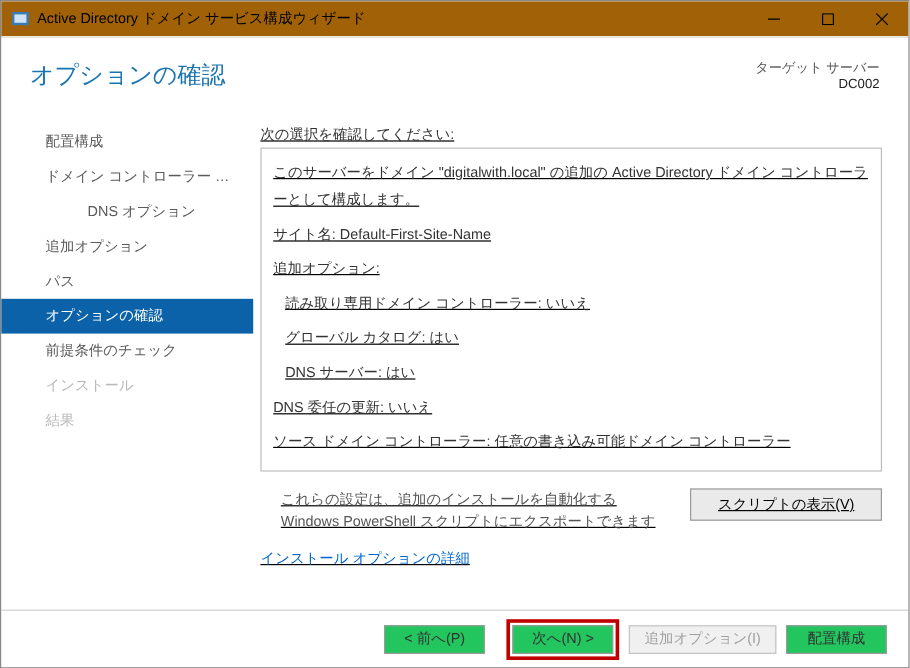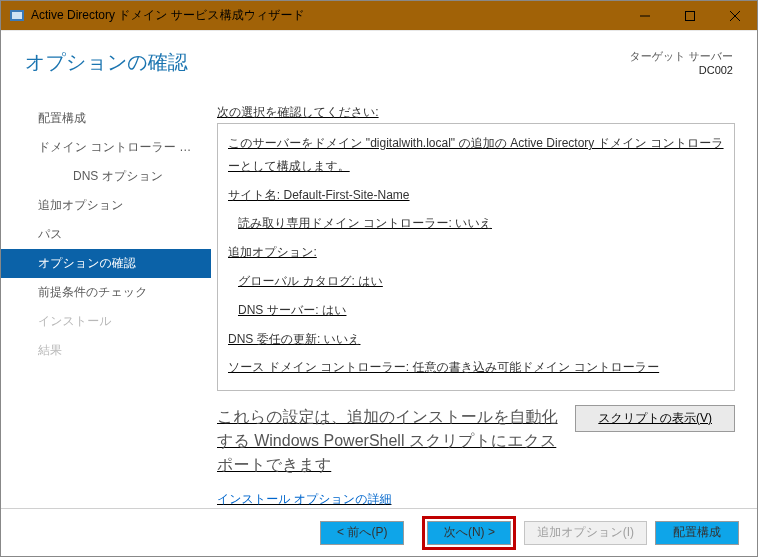--- a/index.html
+++ b/index.html
@@ -22,25 +22,25 @@
 .side-item.level2{padding-left:72px;}
 .side-item.active{background:#0b62a8;color:#fff;}
 .side-item.disabled{color:#b8b8b8;}
 .side-item.done{color:#5a5a5a;}
 .main{flex:1;padding:8px 22px 0 6px;display:flex;flex-direction:column;text-decoration:underline;}
 .main .instr{font-size:12px;color:#333;margin-bottom:2px;}
 .review-box{border:1px solid #bdbdbd;height:270px;overflow-y:scroll;padding:8px 10px;font-size:12px;color:#333;line-height:1.9;}
 .review-box .line{margin-bottom:6px;}
 .review-box .indent{padding-left:10px;}
 .below{margin-top:14px;display:flex;align-items:flex-start;gap:10px;}
-.below .note{font-size:16px;color:#555;flex:1;line-height:1.5;}
+.below .note{font-size:12px;color:#555;flex:1;line-height:1.5;margin-left:17px;}
 .scriptbtn{font-size:12px;padding:4px 22px;border:1px solid #9a9a9a;background:#eaeaea;cursor:default;}
 .link{font-size:12px;color:#0066cc;margin-top:14px;}
 .footer{position:absolute;left:0;right:0;bottom:0;height:48px;border-top:1px solid #d0d0d0;display:flex;align-items:center;justify-content:flex-end;padding:0 18px;gap:8px;}
-.footer button{font-size:12px;height:24px;min-width:84px;padding:0 12px;border:1px solid #9a9a9a;background:#0ea5e9;color:#333;}
+.footer button{font-size:12px;height:24px;min-width:84px;padding:0 12px;border:1px solid #9a9a9a;background:#22c55e;color:#333;}
 .footer button.disabled{color:#a0a0a0;border-color:#c4c4c4;background:#f0f0f0;}
 .footer .highlight{border:3px solid #c00000;padding:2px;margin-left:10px;}
 .footer .highlight button{min-width:84px;}
 ::-webkit-scrollbar{width:16px;}
 ::-webkit-scrollbar-track{background:#f0f0f0;}
 ::-webkit-scrollbar-thumb{background:#c8c8c8;}
 </style>
 </head>
 <body>
 
@@ -90,22 +90,22 @@
       <div class="side-item level1 active">オプションの確認</div>
       <div class="side-item level1 done">前提条件のチェック</div>
       <div class="side-item level1 disabled">インストール</div>
       <div class="side-item level1 disabled">結果</div>
     </div>
   <div class="main">
     <div class="instr">次の選択を確認してください:</div>
     <div class="review-box" id="review">
         <div class="line">このサーバーをドメイン "digitalwith.local" の追加の Active Directory ドメイン コントローラーとして構成します。</div>
         <div class="line">サイト名: Default-First-Site-Name</div>
+        <div class="line">追加オプション:</div>
         <div class="line indent">読み取り専用ドメイン コントローラー: いいえ</div>
-        <div class="line">追加オプション:</div>
         <div class="line indent">グローバル カタログ: はい</div>
         <div class="line indent">DNS サーバー: はい</div>
         <div class="line">DNS 委任の更新: いいえ</div>
         <div class="line">ソース ドメイン コントローラー: 任意の書き込み可能ドメイン コントローラー</div>
       </div>
     <div class="below">
       <div class="note">これらの設定は、追加のインストールを自動化する Windows PowerShell スクリプトにエクスポートできます</div>
       <button class="scriptbtn">スクリプトの表示(V)</button>
     </div>
     <div class="link">インストール オプションの詳細</div>

